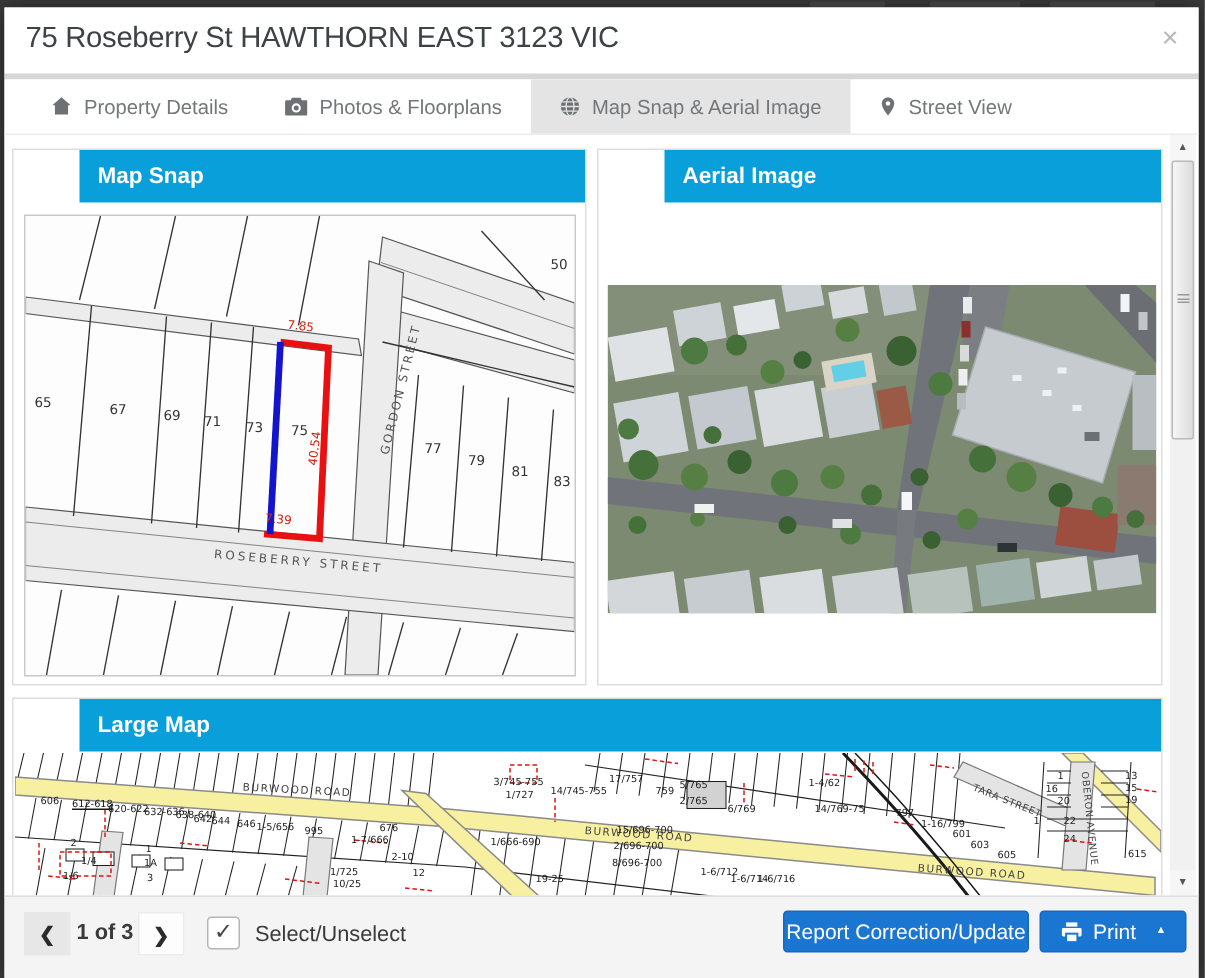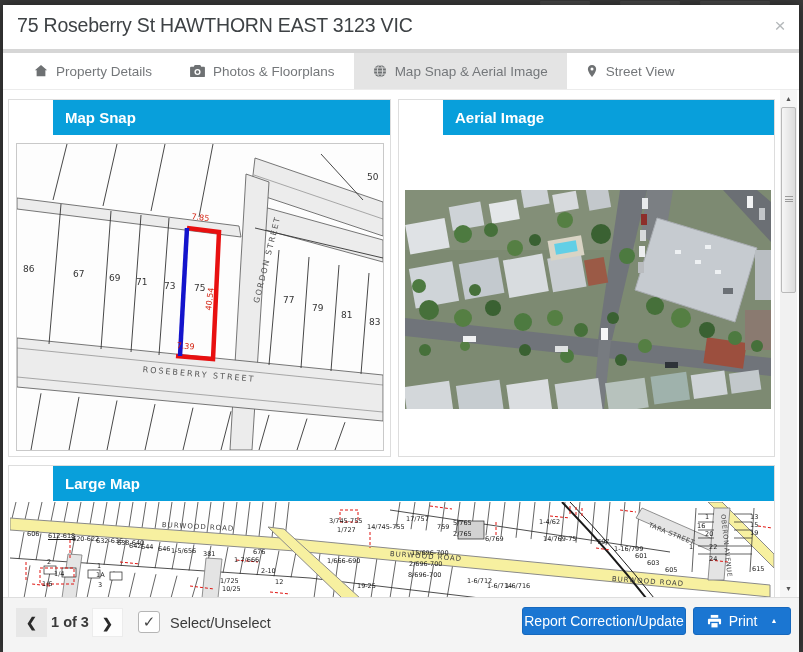--- a/index.html
+++ b/index.html
@@ -158,21 +158,21 @@
               </g>
 
             <path d="M170,84 L202,88 L196,215 L159,212" stroke="#e81010" stroke-width="4.5" fill="none"></path>
             <line x1="170" y1="84" x2="163" y2="212" stroke="#1414cc" stroke-width="4.5"></line>
           </svg>
           <div>
               <span class="mlab" style="left: 236px; top: 158px; font-size: 8px; color: rgb(85, 85, 85); transform: rotate(-76deg); letter-spacing: 1.5px;">GORDON STREET</span>
               <span class="mlab" style="left: 126px; top: 222px; font-size: 8px; color: rgb(85, 85, 85); transform: rotate(5deg); letter-spacing: 2px;">ROSEBERRY STREET</span>
             </div>
           <div>
-              <span class="mlab" style="left: 6px; top: 121px;">86</span>
+              <span class="mlab" style="left: 6px; top: 121px;">65</span>
               <span class="mlab" style="left: 56px; top: 126px;">67</span>
               <span class="mlab" style="left: 92px; top: 130px;">69</span>
               <span class="mlab" style="left: 119px; top: 134px;">71</span>
               <span class="mlab" style="left: 147px; top: 138px;">73</span>
               <span class="mlab" style="left: 177px; top: 140px;">75</span>
               <span class="mlab" style="left: 266px; top: 152px;">77</span>
               <span class="mlab" style="left: 295px; top: 160px;">79</span>
               <span class="mlab" style="left: 324px; top: 167px;">81</span>
               <span class="mlab" style="left: 352px; top: 174px;">83</span>
               <span class="mlab" style="left: 350px; top: 29px;">50</span>
@@ -431,21 +431,21 @@
           <div>
               <span class="mlab" style="left: 17px; top: 29px;">606</span>
               <span class="mlab" style="left: 38px; top: 31px; text-decoration: underline;">612-618</span>
               <span class="mlab" style="left: 62px; top: 34px;">620-622</span>
               <span class="mlab" style="left: 86px; top: 36px;">632-636</span>
               <span class="mlab" style="left: 107px; top: 38px;">638-640</span>
               <span class="mlab" style="left: 119px; top: 41px;">642</span>
               <span class="mlab" style="left: 131px; top: 42px;">644</span>
               <span class="mlab" style="left: 148px; top: 44px;">646</span>
               <span class="mlab" style="left: 161px; top: 46px;">1-5/656</span>
-              <span class="mlab" style="left: 193px; top: 49px;">381</span>
+              <span class="mlab" style="left: 193px; top: 49px;">995</span>
               <span class="mlab" style="left: 224px; top: 55px;">1-7/666</span>
               <span class="mlab" style="left: 243px; top: 47px;">676</span>
               <span class="mlab" style="left: 251px; top: 66px;">2-10</span>
               <span class="mlab" style="left: 265px; top: 77px;">12</span>
               <span class="mlab" style="left: 347px; top: 81px;">19-25</span>
               <span class="mlab" style="left: 317px; top: 56px;">1/666-690</span>
               <span class="mlab" style="left: 37px; top: 57px;">2</span>
               <span class="mlab" style="left: 87px; top: 61px;">1</span>
               <span class="mlab" style="left: 86px; top: 70px;">1A</span>
               <span class="mlab" style="left: 88px; top: 80px;">3</span>

